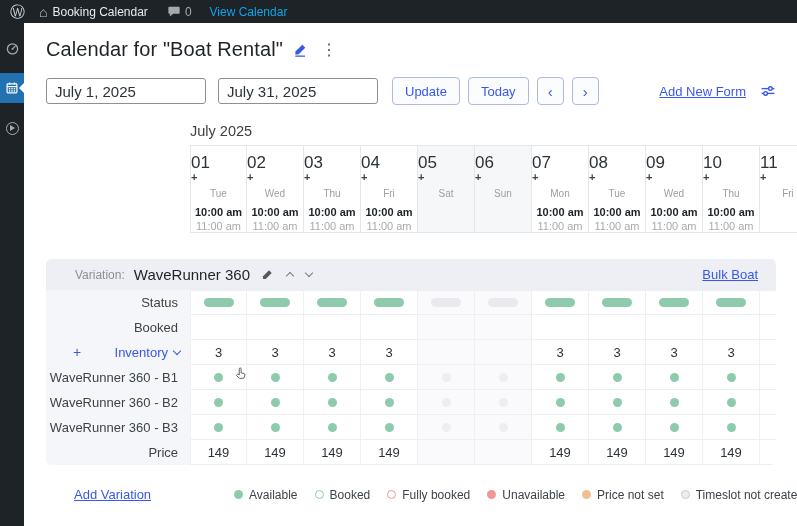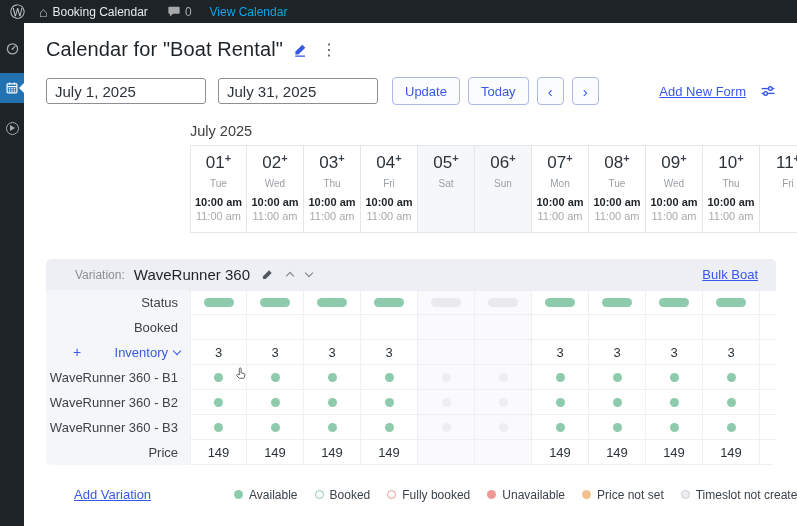--- a/index.html
+++ b/index.html
@@ -56,21 +56,21 @@
   .month-label { margin-top:18px; margin-left:144px; font-size:14.5px; color:#404040; }
 
   
   .cal-strip { margin-top:6px; margin-left:144px; width:607px; height:88px;
                display:flex; overflow:hidden; border-top:1px solid var(--border);
                border-bottom:1px solid var(--border); }
   .cal-cell { flex:0 0 57px; height:100%; border-right:1px solid var(--border);
               text-align:center; padding-top:8px; background:#fff; }
   .cal-cell:first-child { border-left:1px solid var(--border); }
   .cal-cell.weekend { background:var(--weekend-bg); }
-  .cal-num-row { display:flex; justify-content:center; align-items:flex-start; gap:0; }
+  .cal-num-row { display:flex; justify-content:center; align-items:flex-start; gap:0;flex-direction:column; }
   .cal-num { font-size:17px; font-weight:500; color:#2c3338; line-height:1.1; }
   .cal-plus { font-size:11px; font-weight:600; color:#3c434a; line-height:1; margin-top:-1px; }
   .cal-wd { font-size:10px; color:#9aa0a6; margin-top:5px; }
   .cal-t1 { font-size:11px; font-weight:bold; color:#1d2327; margin-top:7px; }
   .cal-t2 { font-size:11px; color:#a7aaad; margin-top:2px; }
 
   
   .variation-section { margin-top:26px; width:730px; overflow:hidden; border-radius:5px; }
   .var-bar { height:31px; background:var(--var-bar-bg); display:flex; align-items:center;
              padding:0 18px 0 29px; border-radius:5px 5px 0 0; }

